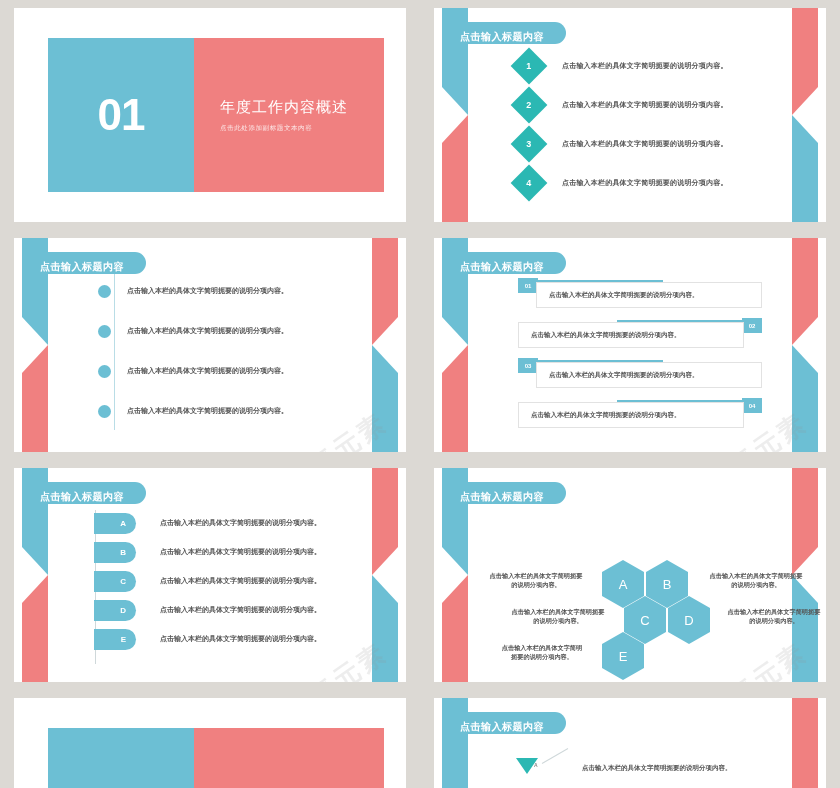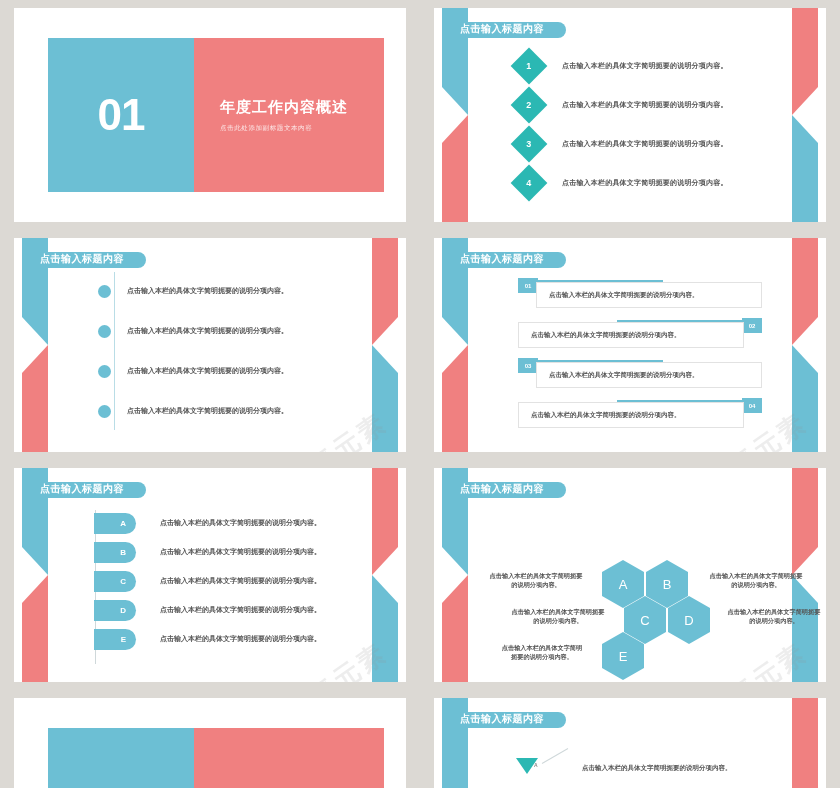--- a/index.html
+++ b/index.html
@@ -35,22 +35,22 @@
   .edge .notch{
     position:absolute;left:0;width:100%;height:56px;
     top:50%;margin-top:-28px;background:#ffffff;
   }
   .edge.left .notch{clip-path:polygon(0 0,100% 50%,0 100%);}
   .edge.right .notch{clip-path:polygon(100% 0,0 50%,100% 100%);}
 
   
   .title-pill{
     position:absolute;left:8px;top:14px;
-    height:16px;padding:0 22px 0 18px;
-    display:flex;align-items:flex-start;
+    height:22px;padding:0 22px 0 18px;
+    display:flex;align-items:flex-end;
     background:#6cbfd4;
     border-radius:0 12px 12px 0;
     color:#ffffff;font-weight:bold;font-size:10px;
     letter-spacing:.5px;white-space:nowrap;z-index:5;
   }
 
   
   .wm{
     position:absolute;right:12px;bottom:18px;
     font-size:26px;color:rgba(150,150,150,.17);
@@ -70,21 +70,21 @@
   }
   .cover-num{
     color:#ffffff;font-size:44px;font-weight:bold;
     letter-spacing:-1px;line-height:1;
   }
   .cover-pink{
     flex:1;background:#f08080;
     display:flex;flex-direction:column;justify-content:center;
     padding-left:26px;
   }
-  .cover-title{color:#fff;font-size:15px;font-weight:bold;letter-spacing:1px;}
+  .cover-title{color:#fff;font-size:15px;font-weight:normal;letter-spacing:1px;}
   .cover-sub{color:rgba(255,255,255,.82);font-size:6.5px;margin-top:7px;letter-spacing:.6px;}
 
   
   .diamond-list{position:absolute;left:82px;top:44px;right:60px;}
   .dl-row{display:flex;align-items:center;height:28px;margin-bottom:11px;}
   .diamond{
     position:relative;flex:0 0 26px;height:26px;
     background:#2bb8b3;transform:rotate(45deg);
     display:flex;align-items:center;justify-content:center;
   }

